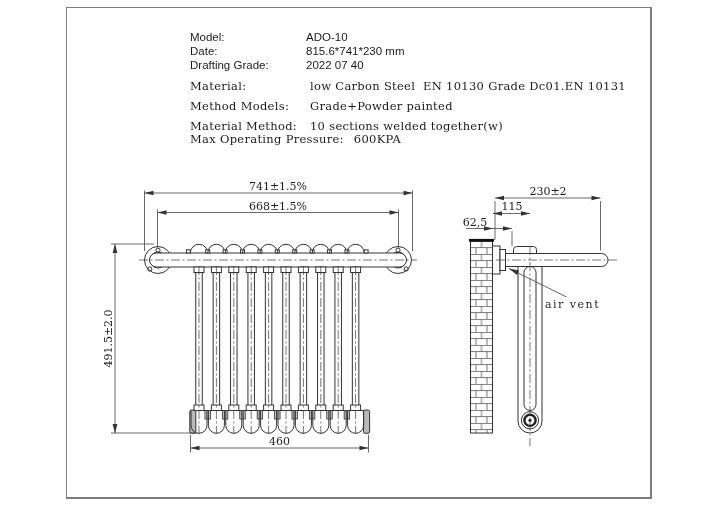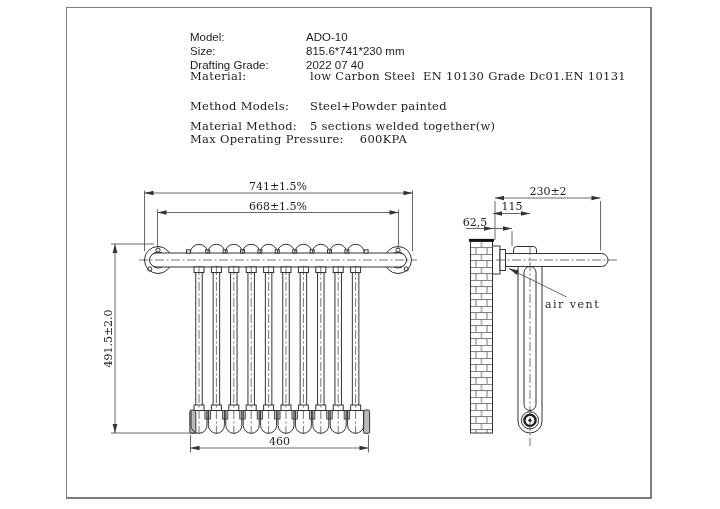--- a/index.html
+++ b/index.html
@@ -6,42 +6,42 @@
   .canvas{position:relative;width:720px;height:509px;background:#fff;overflow:hidden;
           font-family:"Liberation Sans",sans-serif;}
   .sheet-border{position:absolute;left:66px;top:7px;width:586px;height:492px;
                 border:2px solid #7d7d7d;border-top-width:1px;border-left-width:1px;box-sizing:border-box;}
   .specrow{position:absolute;left:190px;white-space:pre;color:#1c1c1c;}
   .specrow .lbl{display:inline-block;}
   .sans{font-family:"Liberation Sans",sans-serif;font-size:11.5px;}
   .sans .lbl{width:116px;}
   .cad{font-family:"DejaVu Serif","Liberation Serif",serif;font-size:11.5px;letter-spacing:.3px;}
   .cad .lbl{width:120px;}
-  .cad.lastrow .lbl{width:auto;margin-right:16px;}
+  .cad.lastrow .lbl{width:auto;margin-right:10px;}
   svg{position:absolute;left:0;top:0;}
   svg text{font-family:"DejaVu Serif","Liberation Serif",serif;font-size:11px;fill:#1e1e1e;}
   .ol{stroke:#333;stroke-width:1;fill:none;}
   .olw{stroke:#333;stroke-width:1;fill:#fff;}
   .dim{stroke:#444;stroke-width:.8;fill:none;}
   .cl{stroke:#3a3a3a;stroke-width:.7;fill:none;stroke-dasharray:9 2.5 2 2.5;}
   .ah{fill:#333;stroke:none;}
 </style>
 </head>
 <body>
 
 <div class="canvas">
   <div class="sheet-border"></div>
 
   <div>
     <div class="specrow sans" style="top:31px"><span class="lbl">Model:</span><span>ADO-10</span></div>
-    <div class="specrow sans" style="top:45px"><span class="lbl">Size:</span><span>815.6*741*230 mm</span></div>
+    <div class="specrow sans" style="top:45px"><span class="lbl">Date:</span><span>815.6*741*230 mm</span></div>
     <div class="specrow sans" style="top:59px"><span class="lbl">Drafting Grade:</span><span>2022 07 40</span></div>
-    <div class="specrow cad" style="top:69px"><span class="lbl">Material:</span><span>low Carbon Steel  EN 10130 Grade Dc01.EN 10131</span></div>
-    <div class="specrow cad" style="top:99px"><span class="lbl">Method Models:</span><span>Steel+Powder painted</span></div>
-    <div class="specrow cad" style="top:119px"><span class="lbl">Material Method:</span><span>5 sections welded together(w)</span></div>
+    <div class="specrow cad" style="top:79px"><span class="lbl">Material:</span><span>low Carbon Steel  EN 10130 Grade Dc01.EN 10131</span></div>
+    <div class="specrow cad" style="top:99px"><span class="lbl">Method Models:</span><span>Grade+Powder painted</span></div>
+    <div class="specrow cad" style="top:119px"><span class="lbl">Material Method:</span><span>10 sections welded together(w)</span></div>
     <div class="specrow cad lastrow" style="top:132px"><span class="lbl">Max Operating Pressure:</span><span>600KPA</span></div>
   </div>
 
   <svg width="720" height="509" viewBox="0 0 720 509">
     <defs>
       <pattern id="brick" width="22" height="13" patternUnits="userSpaceOnUse" x="470.5" y="241">
         <path d="M0,0.4 H22 M0,6.6 H22 M11,0.4 V6.6 M5.5,6.6 V13 M16.5,6.6 V13" stroke="#555" stroke-width="0.8" fill="none"></path>
       </pattern>
     </defs>
 

